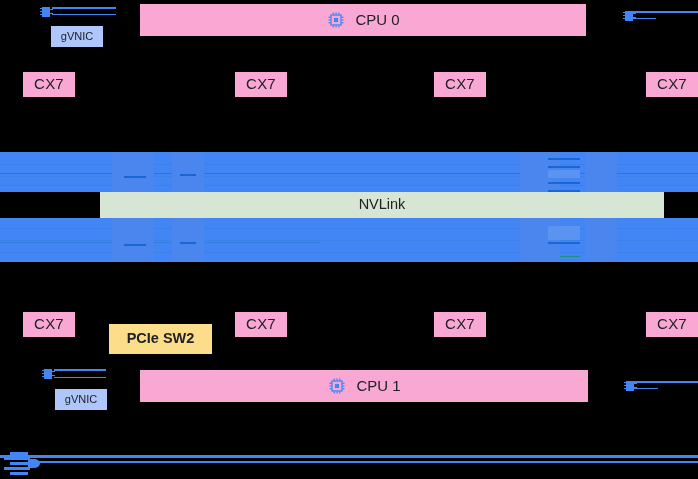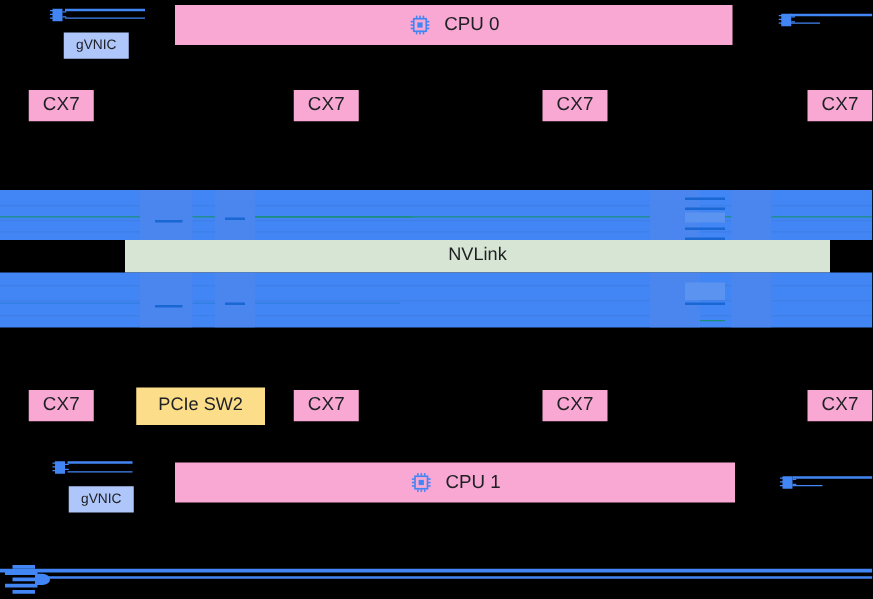--- a/index.html
+++ b/index.html
@@ -243,21 +243,21 @@
     <div class="band-chip" style="left:585px; top:0px; width:32px; height:44px;"></div>
     <div class="band-bar" style="left:124px; top:26px; width:22px;"></div>
     <div class="band-bar" style="left:180px; top:24px; width:16px;"></div>
     <div class="band-bar" style="left:548px; top:24px; width:32px;"></div>
     <div class="band-chip" style="left:548px; top:8px; width:32px; height:14px; background:#5a93f0;"></div>
   </div>
 
   <div class="node cx7" style="left:23px; top:312px;">
     <span>CX7</span>
   </div>
-  <div class="node pcie" style="left:109px; top:310px;">
+  <div class="node pcie" style="left:109px; top:324px;font-weight:bold;">
     <span>PCIe SW2</span>
   </div>
   <div class="node cx7" style="left:235px; top:312px;">
     <span>CX7</span>
   </div>
   <div class="node cx7" style="left:434px; top:312px;">
     <span>CX7</span>
   </div>
   <div class="node cx7" style="left:646px; top:312px;">
     <span>CX7</span>

